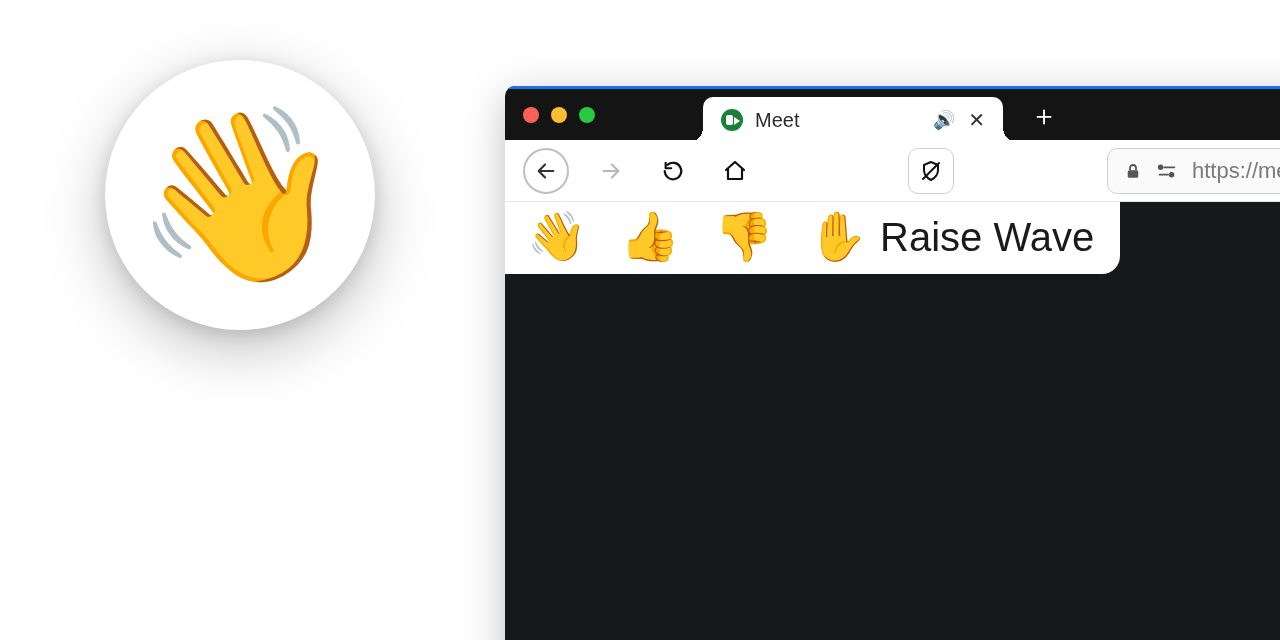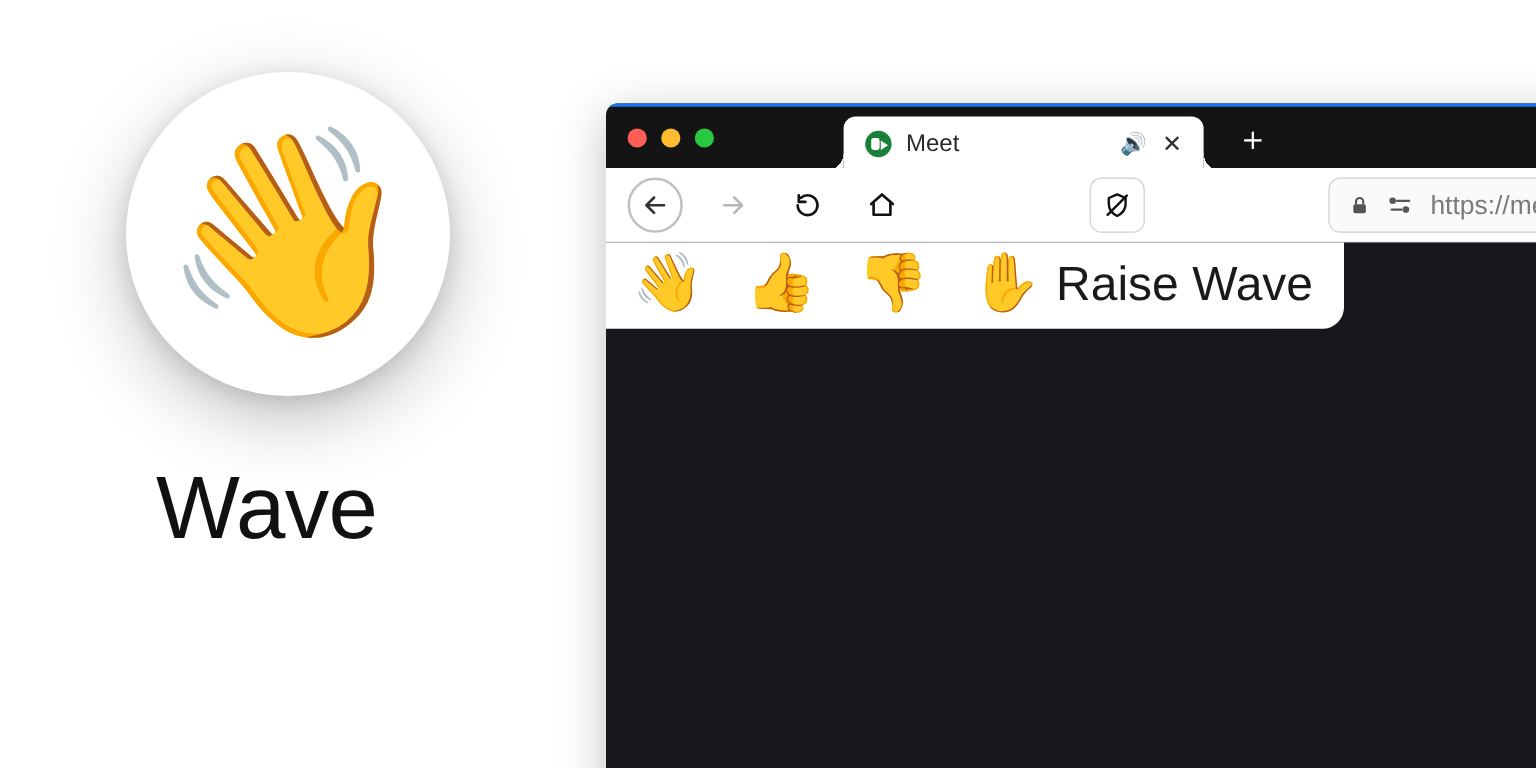--- a/index.html
+++ b/index.html
@@ -45,21 +45,20 @@
   .raise-label { font-size: 40px; color: #1a1a1a; }
   .content-area { background: #16181b; width: 100%; height: 100%; }
 </style>
 </head>
 <body>
 <div class="canvas">
 
   <div class="logo-wrap">
     <span class="logo-emoji">👋</span>
   </div>
-  <div class="app-title">Wave</div>
 
   <div class="browser">
     <div class="tabstrip">
       <div class="window-controls">
         <span class="dot red"></span>
         <span class="dot yellow"></span>
         <span class="dot green"></span>
       </div>
       <div class="tab">
         <span class="meet-logo"></span>

